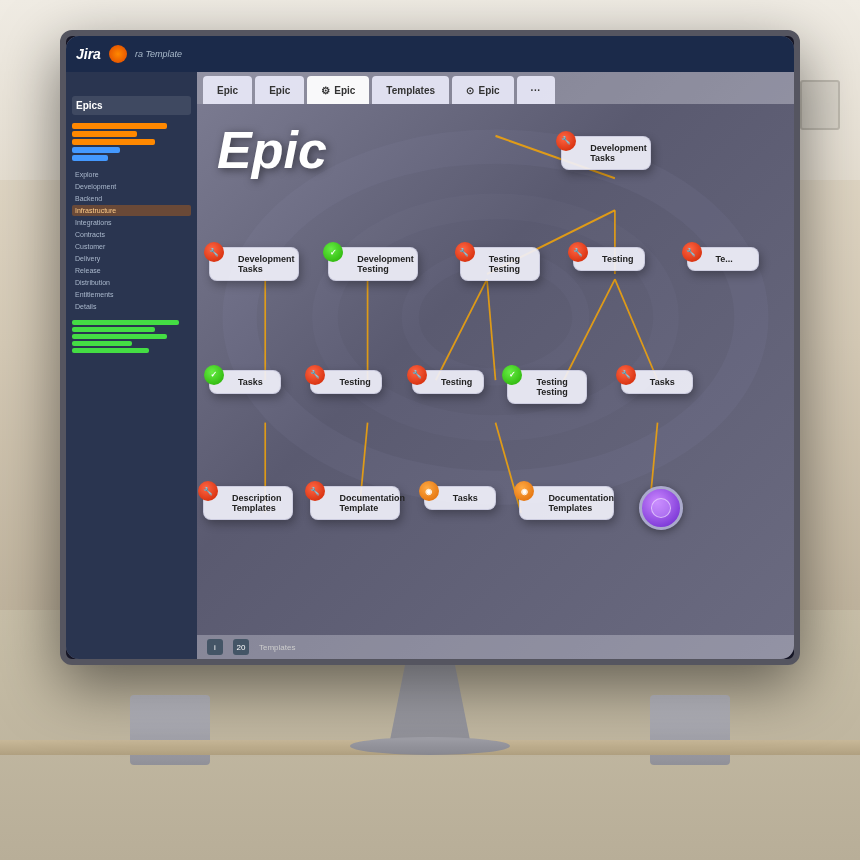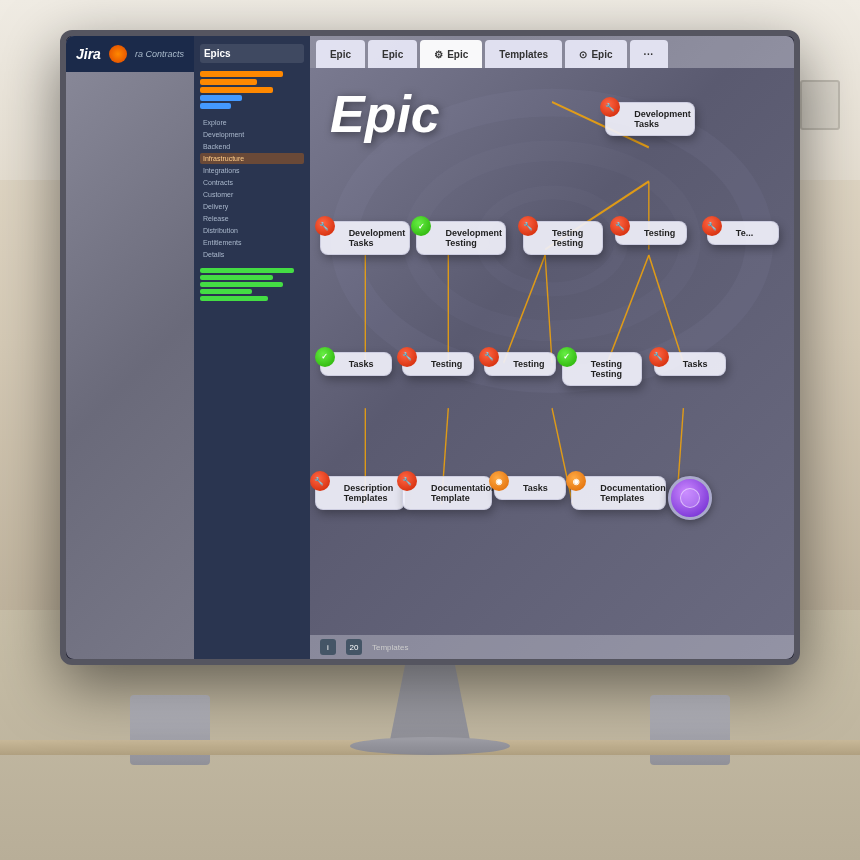--- a/index.html
+++ b/index.html
@@ -73,24 +73,24 @@
       box-shadow: 0 20px 60px rgba(0,0,0,0.5), inset 0 0 20px rgba(0,0,0,0.3);
       z-index: 10;
       overflow: hidden;
     }
 
     
     .screen {
       position: absolute;
       inset: 0;
       background: linear-gradient(135deg, #8a8a9a 0%, #6a6a7a 30%, #7a7a8a 60%, #8a8a9a 100%);
-      border-radius: 8px;
+      border-radius: 13px;
       overflow: hidden;
       display: flex;
-      flex-direction: row;
+      flex-direction: column;
     }
 
     
     .jira-topbar {
       height: 36px;
       background: #1b2a4a;
       display: flex;
       align-items: center;
       padding: 0 10px;
       gap: 8px;
@@ -115,24 +115,24 @@
 
     
     .main-content {
       display: flex;
       flex: 1;
       overflow: hidden;
     }
 
     
     .sidebar {
-      width: 116px;
+      width: 131px;
       background: #2a3550;
       flex-shrink: 0;
-      padding: 8px 6px;
+      padding: 24px 6px;
       overflow: hidden;
     }
 
     .sidebar-title {
       color: #fff;
       font-size: 10px;
       font-weight: bold;
       margin-bottom: 8px;
       padding: 4px;
       background: rgba(255,255,255,0.1);
@@ -429,21 +429,21 @@
 <div class="bg-chair-left"></div>
 <div class="bg-chair-right"></div>
 <div class="bg-table"></div>
 
 <div class="monitor">
   <div class="screen">
 
     <div class="jira-topbar">
       <span class="jira-logo">Jira</span>
       <span class="jira-icon"></span>
-      <span style="color:#aabbcc; font-size:9px; font-style:italic;">ra Contracts</span>
+      <span style="color:#aabbcc; font-size:9px; font-style:italic;">ra Template</span>
     </div>
 
     <div class="main-content">
 
       <div class="sidebar">
         <div class="sidebar-title">Epics</div>
 
         <div class="sidebar-chart">
           <div class="sidebar-bar" style="background:#ff8800; width:80%;"></div>
           <div class="sidebar-bar" style="background:#ff8800; width:55%;"></div>

